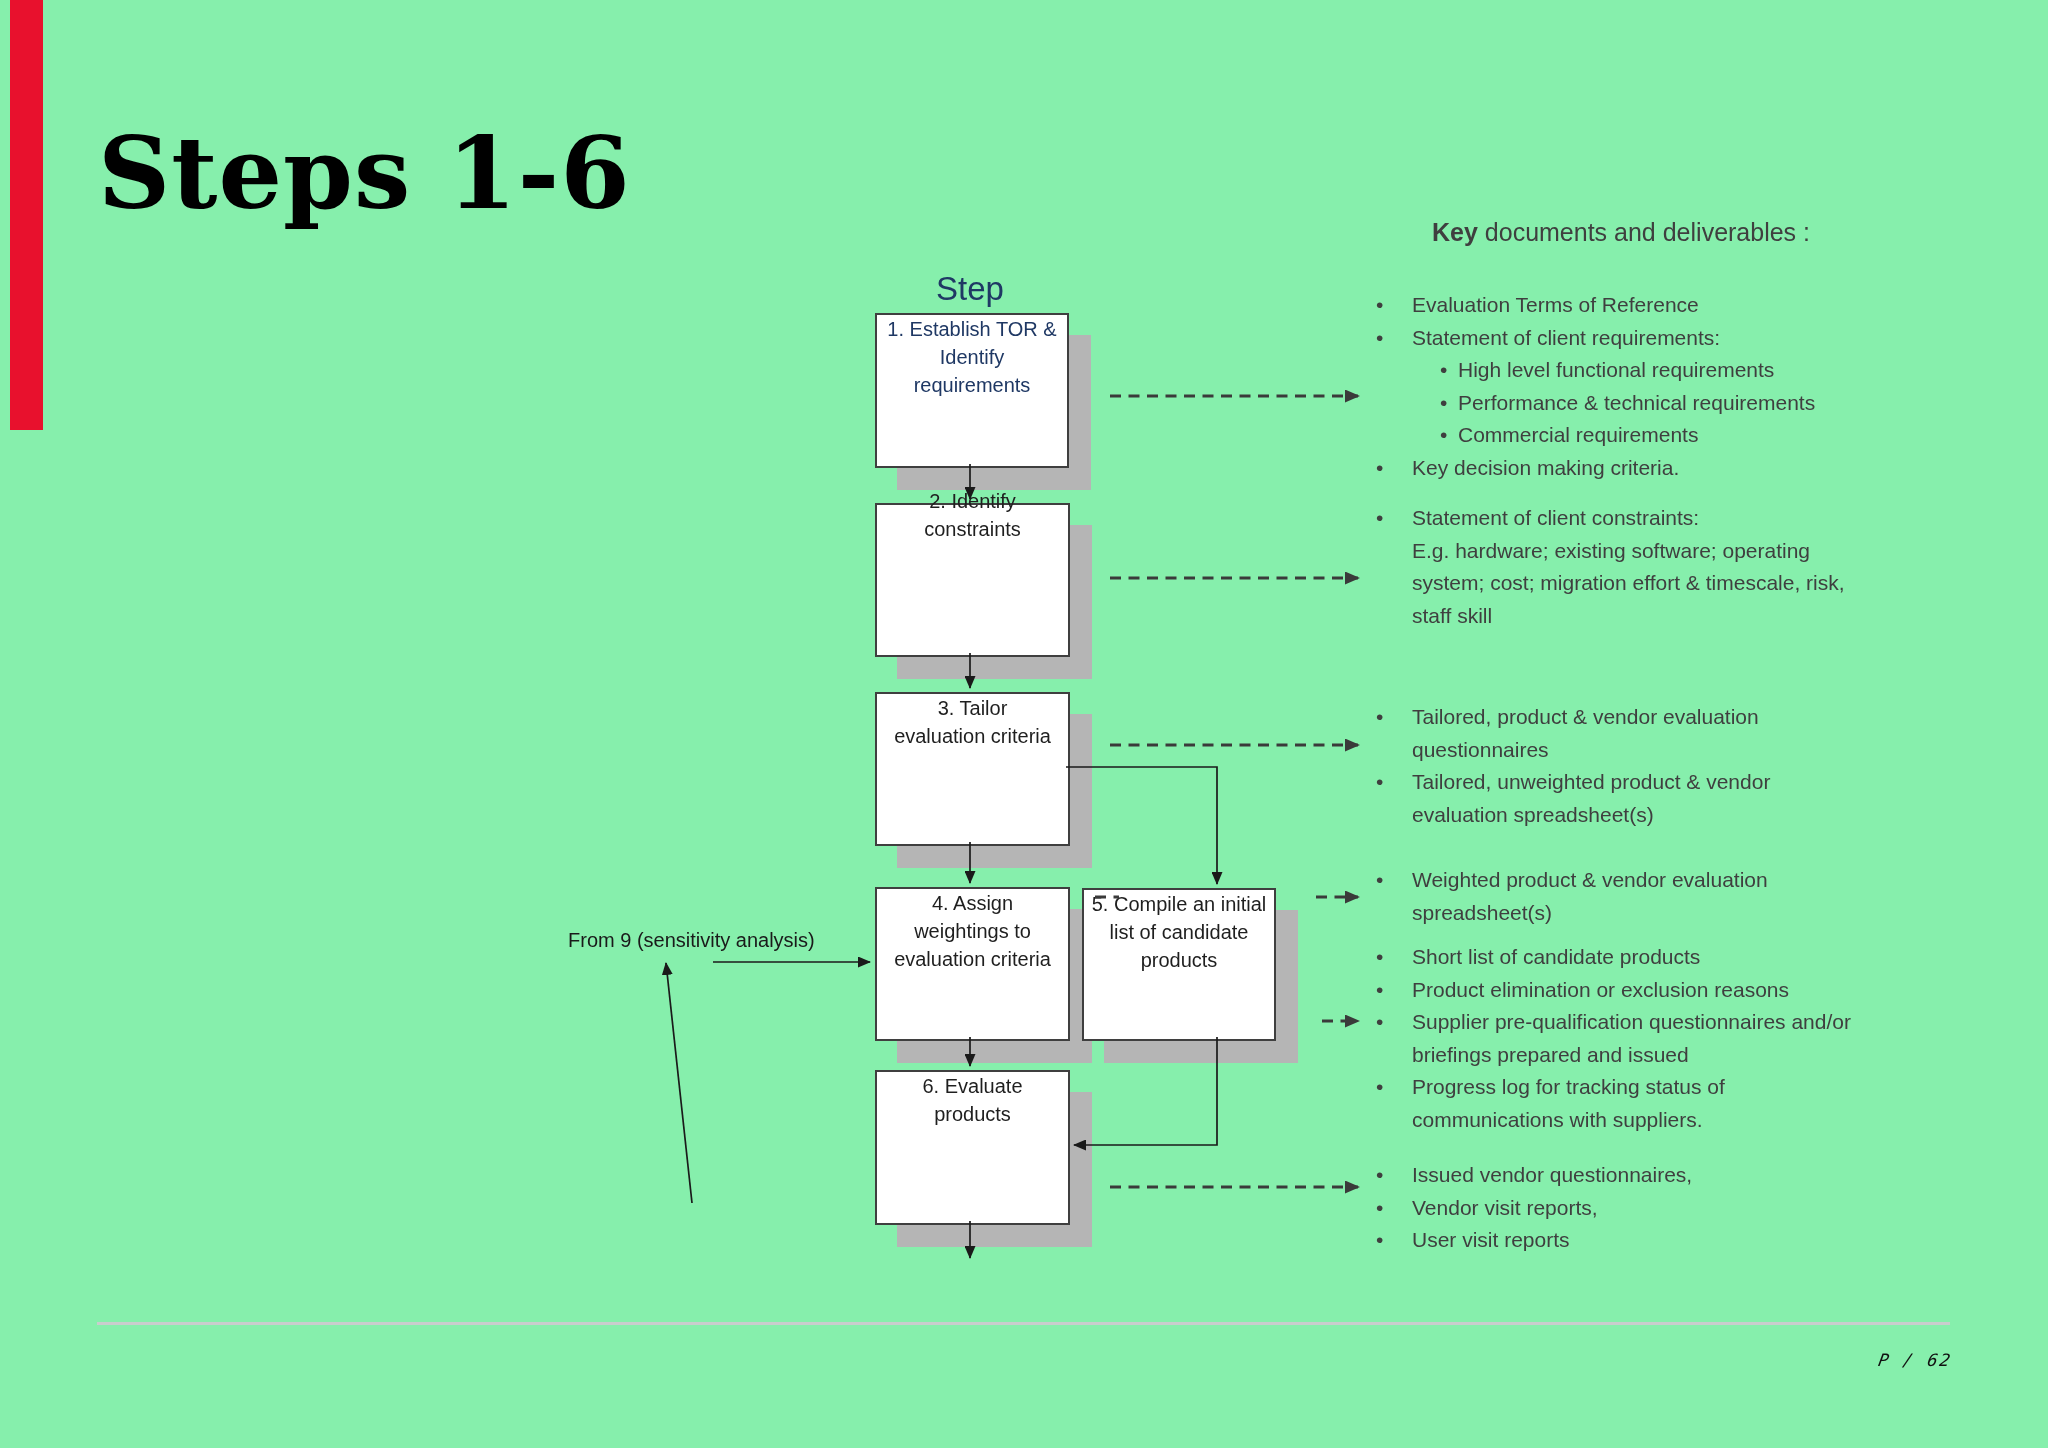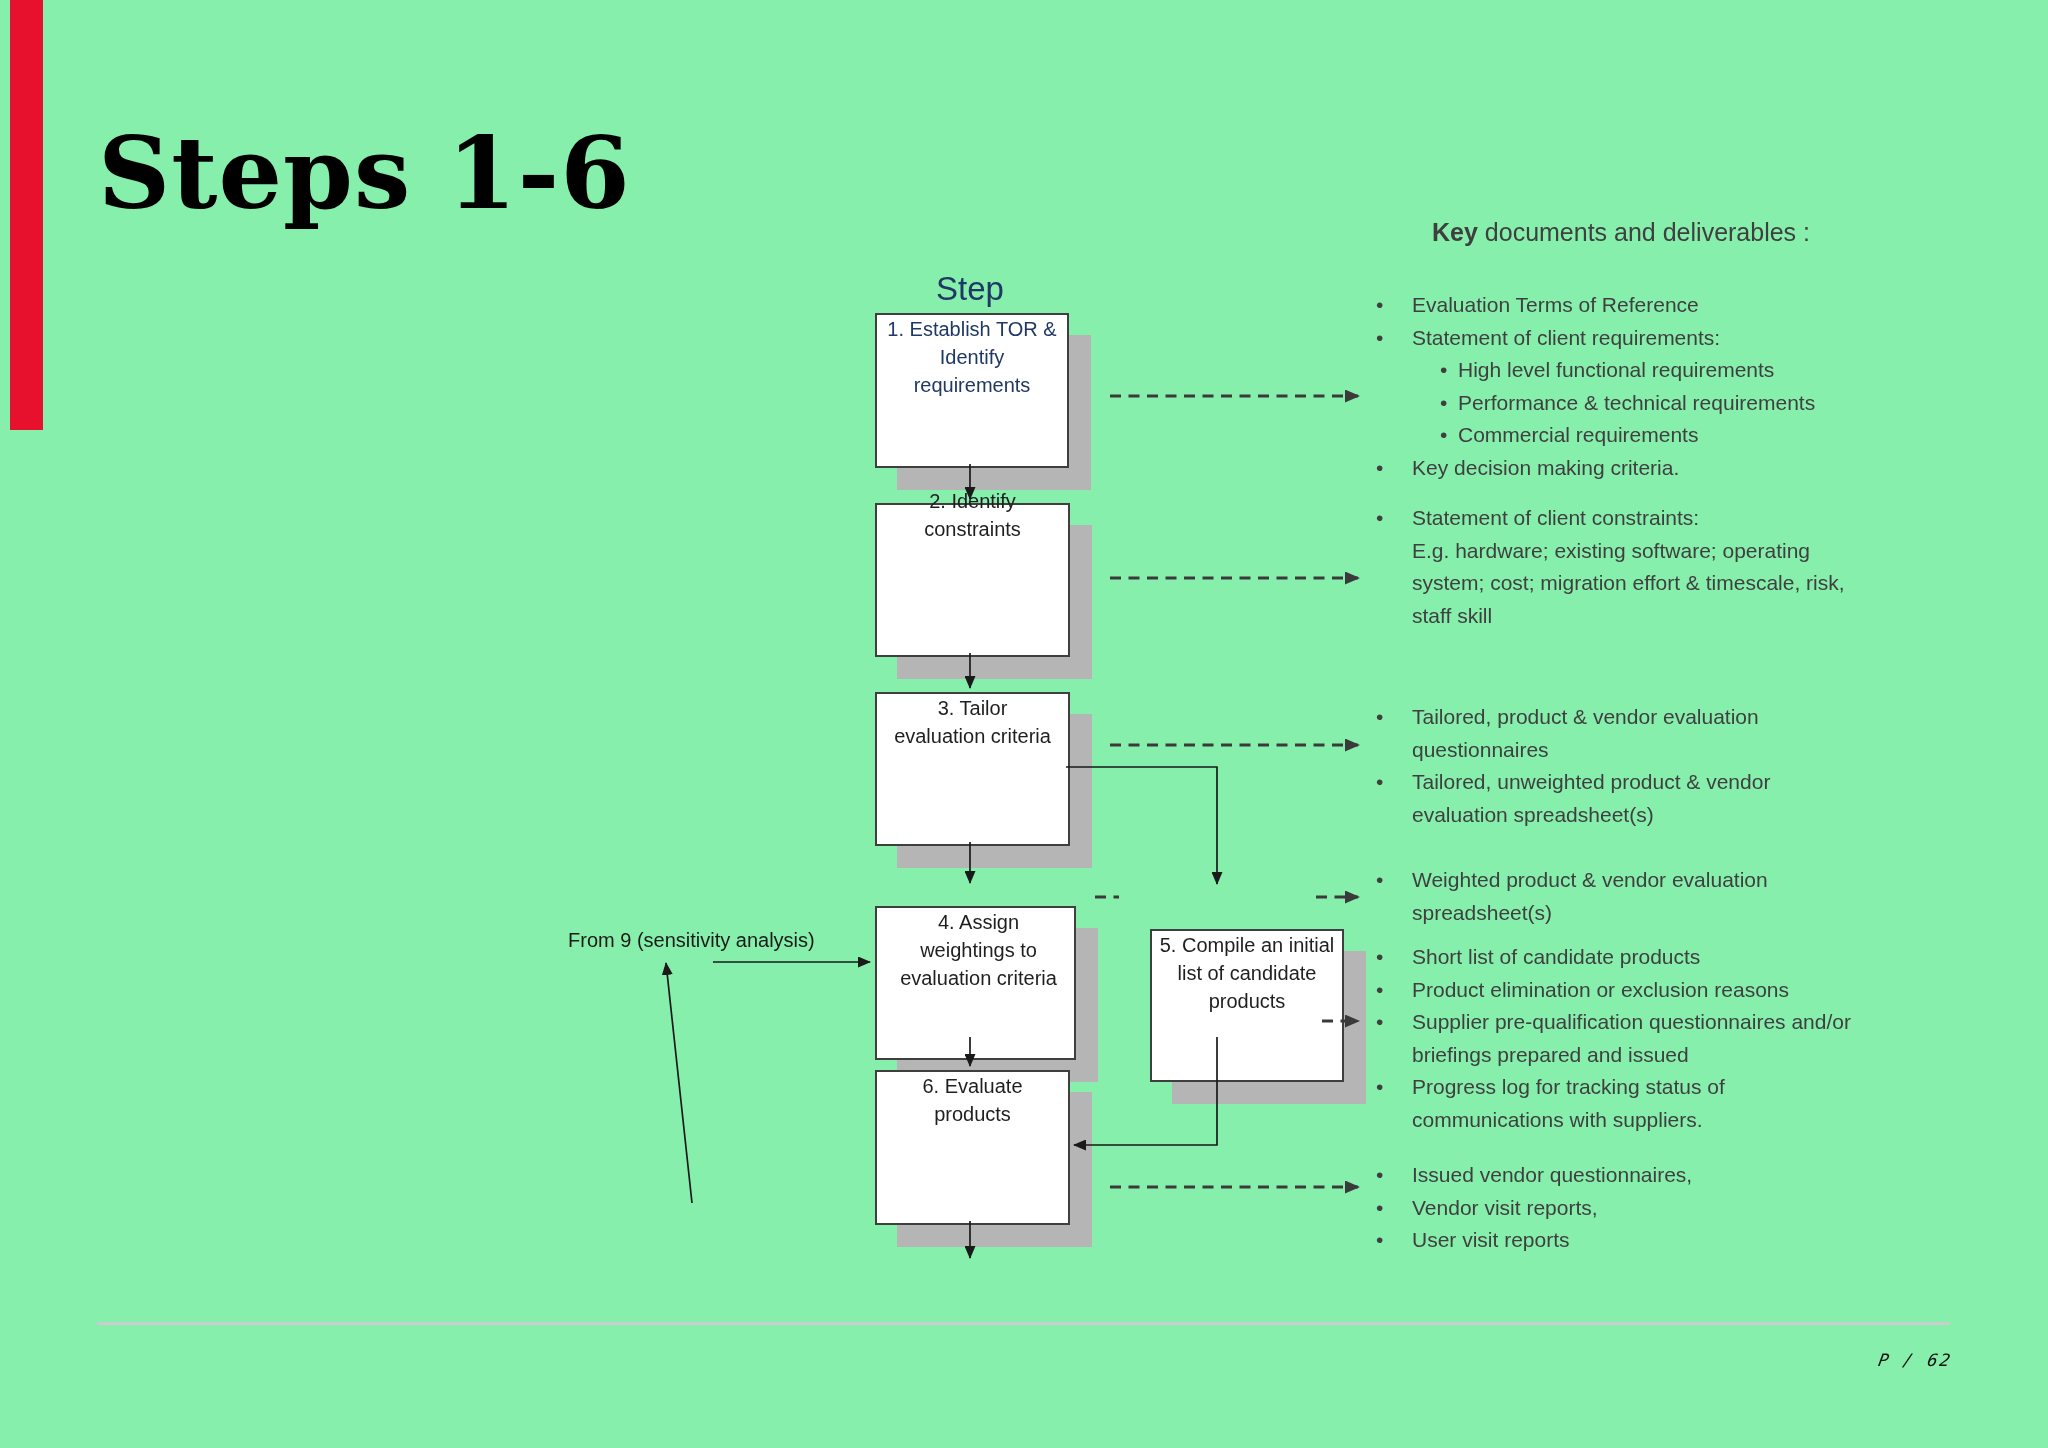--- a/index.html
+++ b/index.html
@@ -11,22 +11,22 @@
   .stephdr{position:absolute;left:875px;top:270px;width:190px;text-align:center;
            font-size:33px;color:#1f3864;}
   .fbox{position:absolute;background:#fff;border:2px solid #3f3f3f;
         box-shadow:22px 22px 0 0 #b5b5b5;display:flex;justify-content:center;
         text-align:center;font-size:20px;line-height:28px;color:#1f1f1f;}
   .fbox .lbl{white-space:pre-line;width:100%;}
   .b1{left:875px;top:313px;width:190px;height:151px;color:#1f3864;}
   .b2{left:875px;top:503px;width:191px;height:150px;}
   .b2 .lbl{margin-top:-18px;}
   .b3{left:875px;top:692px;width:191px;height:150px;}
-  .b4{left:875px;top:906px;width:191px;height:150px;padding-left:6px;}
-  .b5{left:1150px;top:888px;width:190px;height:149px;margin-top:41px;}
+  .b4{left:875px;top:887px;width:191px;height:150px;}
+  .b5{left:1082px;top:888px;width:190px;height:149px;}
   .b6{left:875px;top:1070px;width:191px;height:151px;}
   svg.arrows{position:absolute;left:0;top:0;pointer-events:none;}
   .khdr{position:absolute;left:1432px;top:218px;font-size:25px;color:#3f3f3f;}
   .khdr .kb{font-weight:bold;}
   .rcol{position:absolute;left:1376px;width:560px;color:#3f3f3f;font-size:21px;line-height:32.5px;}
   .bi{display:flex;align-items:flex-start;}
   .bi .dot{width:36px;flex:none;}
   .bi .bt{white-space:pre-line;flex:1;}
   .l2{margin-left:64px;}
   .l2 .dot{width:18px;}

